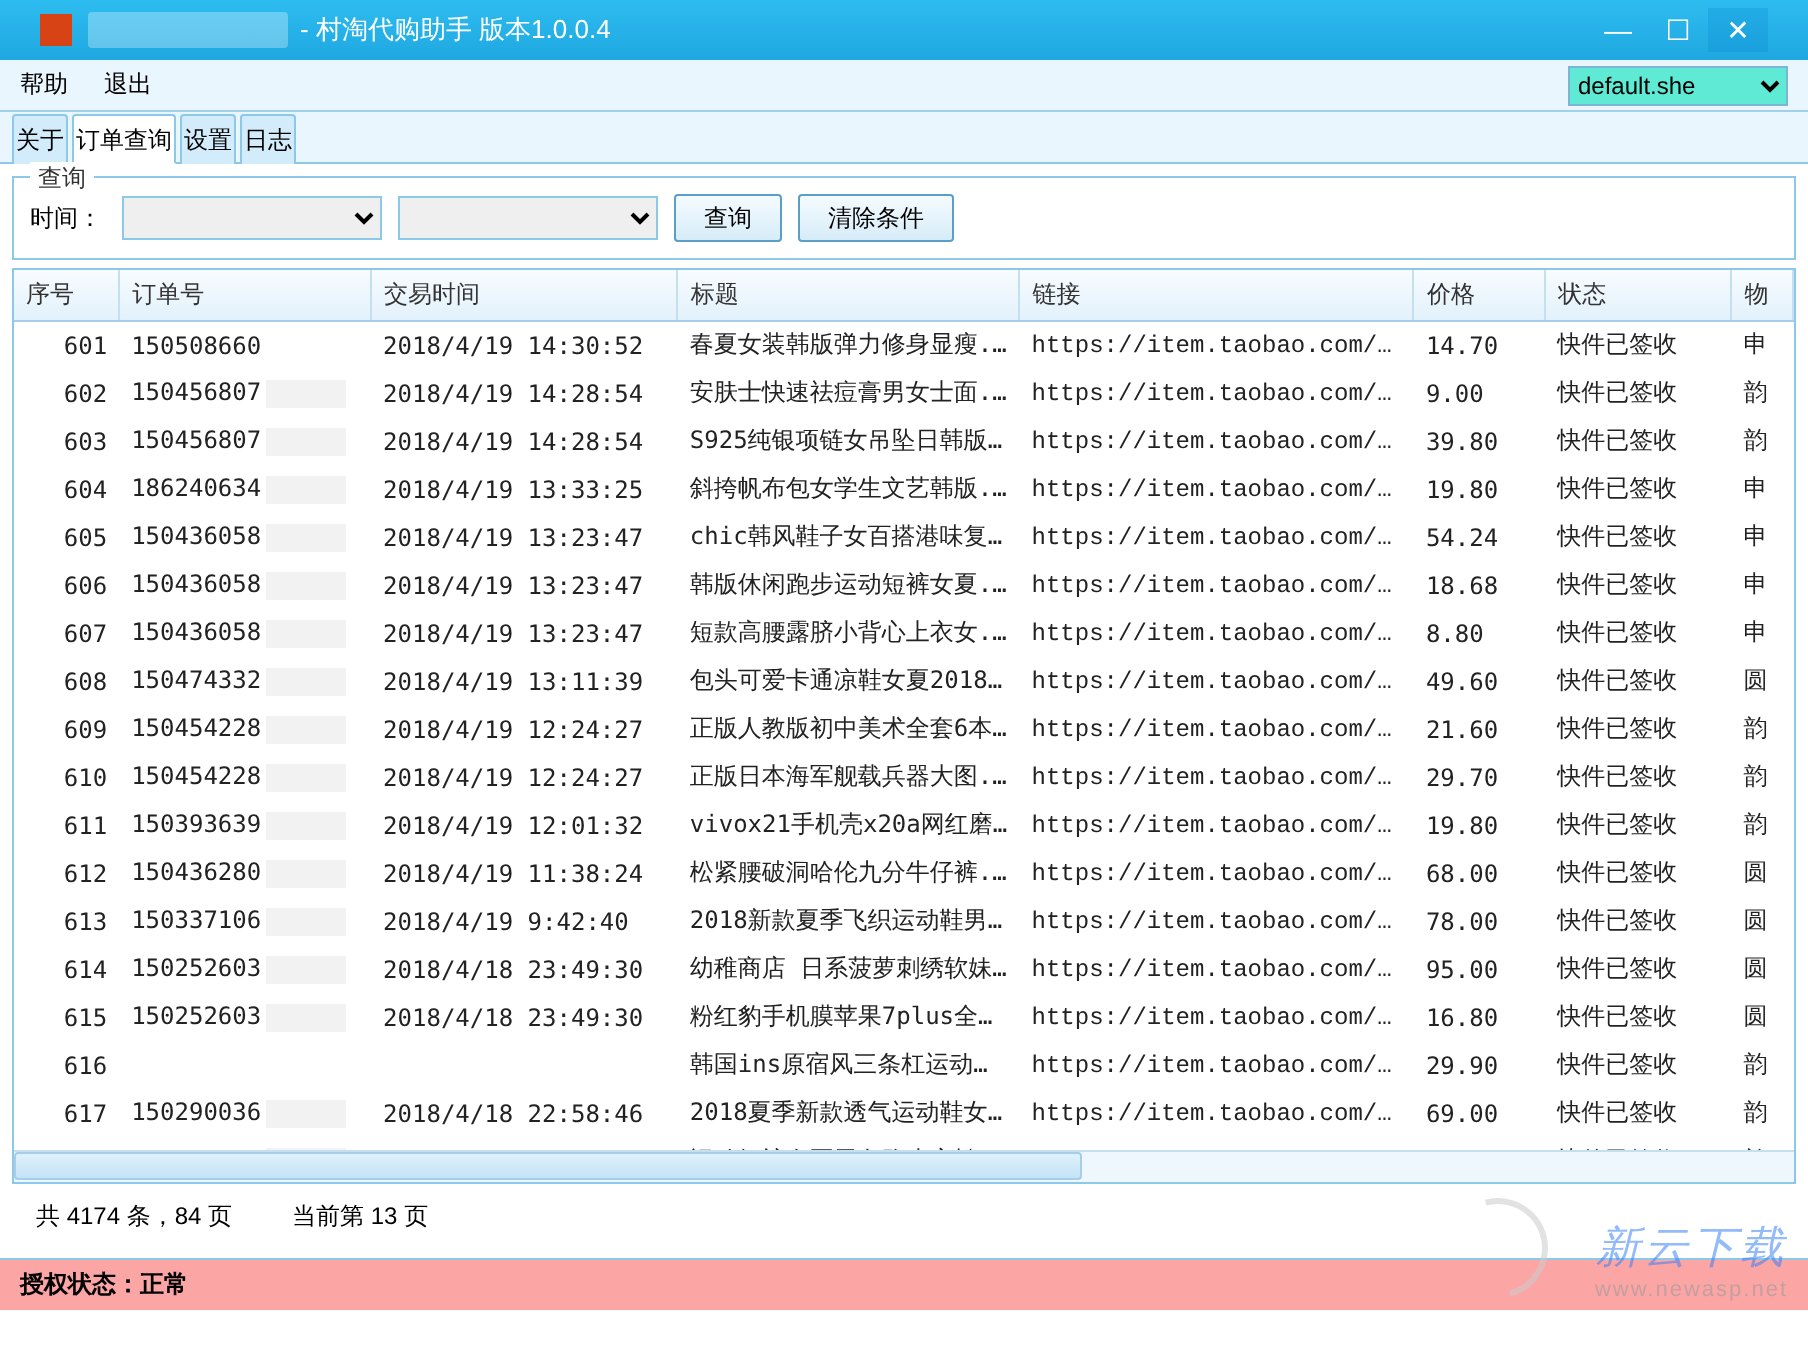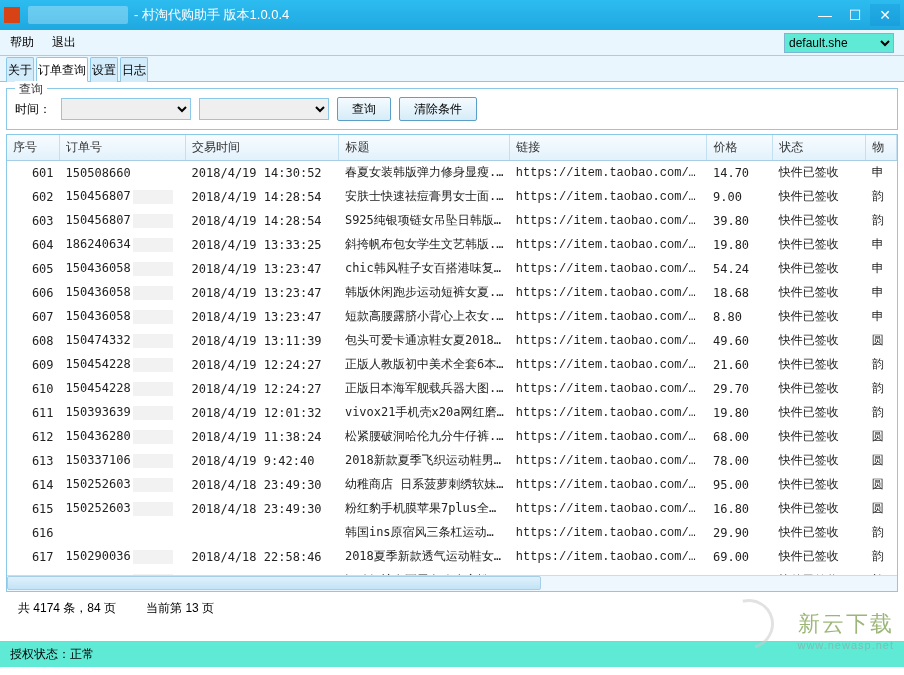--- a/index.html
+++ b/index.html
@@ -1,17 +1,17 @@
 <!DOCTYPE html>
 <html><head>
 <meta charset="utf-8">
 <style>
 * { margin: 0; padding: 0; box-sizing: border-box; }
 body { font-family: "Microsoft YaHei", SimSun, Arial, sans-serif; font-size: 12px; background: #fff; width: 904px; height: 675px; overflow: hidden; position: relative; }
-.titlebar { height: 30px; background: linear-gradient(#2dbcf0, #1fa8e0); display: flex; align-items: center; padding: 0 4px; color: #fff; }
+.titlebar { height: 30px; background: linear-gradient(#2dbcf0, #1fa8e0); display: flex; align-items: center; padding: 0 20px; color: #fff; }
 .titlebar .app-icon { width: 16px; height: 16px; background: #d84315; margin-right: 8px; }
 .titlebar .blur-block { width: 100px; height: 18px; background: rgba(255,255,255,0.3); border-radius: 2px; margin-right: 6px; }
 .titlebar .title-text { flex: 0 0 auto; font-size: 13px; }
 .titlebar .spacer { flex: 1; }
 .win-btn { width: 30px; height: 22px; display: flex; align-items: center; justify-content: center; cursor: pointer; font-size: 14px; color: #fff; }
 .win-btn.close { background: rgba(0,120,200,0.2); }
 .menubar { height: 26px; background: #eaf6fd; border-bottom: 1px solid #a0d0ea; display: flex; align-items: center; padding: 0 10px; gap: 18px; }
 .menu-item { cursor: pointer; }
 .config-select { width: 110px; height: 20px; border: 1px solid #7eb4d4; font-size: 12px; background:#5eead4; }
 .tabs { display: flex; height: 26px; background: #eaf6fd; padding-left: 6px; border-bottom:1px solid #8cc8e8; }
@@ -31,23 +31,23 @@
 .tbl th { background: linear-gradient(#f8fcff,#e2f1fb); border-right: 1px solid #c4dff0; border-bottom: 1px solid #a6cee6; text-align: left; padding: 4px 6px; font-weight: normal; font-size: 12px; height: 22px; color:#333;}
 .tbl td { padding: 3px 6px; border-bottom: 1px solid transparent; font-size: 12px; color:#222; white-space: nowrap; overflow: hidden; text-overflow: ellipsis; font-family: SimSun, "MS Song", monospace; height: 21px;}
 .tbl td.mono { font-family: "Courier New", monospace; font-size: 12px; }
 .col-seq{width:48px;text-align:right;padding-right:10px;} .col-order{width:115px;} .col-time{width:140px;} .col-title{width:156px;} .col-link{width:180px;} .col-price{width:60px;} .col-status{width:85px;} .col-ship{width:28px;}
 .blur-cell { background: #f2f2f2; color:#f2f2f2; }
 .scrollbar-h { position:absolute; left:0; right:0; bottom:0; height:16px; background:#eef7fd; border-top:1px solid #c4dff0; }
 .scrollbar-h .thumb { position:absolute; left:0; top:0; height:14px; width:60%; background:linear-gradient(#dff1fb,#c3e3f6); border:1px solid #a6cee6; border-radius:2px; }
 .pager { display:flex; align-items:center; padding: 8px 12px 2px; gap: 30px; font-size:12px; }
 .pager .links { margin-left:auto; display:flex; gap: 24px; }
 .pager .links a { color:#0a6ab3; text-decoration:underline; cursor:pointer; }
-.statusbar { background:#5eead4; padding: 4px 10px; border-top:1px solid #8cc8e8; margin-top:16px; font-size:12px;}
+.statusbar { background:#fca5a5; padding: 4px 10px; border-top:1px solid #8cc8e8; margin-top:4px; font-size:12px;font-weight:bold;}
 .watermark { position:absolute; right:10px; bottom:24px; opacity:0.55; font-family: Arial; text-align:right; pointer-events:none; }
-.watermark .cn { font-size:22px; color:#4d7c0f; letter-spacing:2px;}
+.watermark .cn { font-size:22px; font-style:italic; color:#3b82f6; letter-spacing:2px;}
 .watermark .en { font-size:11px; color:#999; letter-spacing:1px;}
 .watermark .swoosh { width:50px; height:50px; border:3px solid #ccc; border-radius:50%; border-left-color:transparent; border-bottom-color:transparent; position:absolute; right:120px; top:-10px; transform:rotate(30deg);}
 </style>
 </head>
 <body>
 
 <div class="titlebar">
   <div class="app-icon"></div>
   <div class="blur-block"></div>
   <div class="title-text"> - 村淘代购助手  版本1.0.0.4</div>

